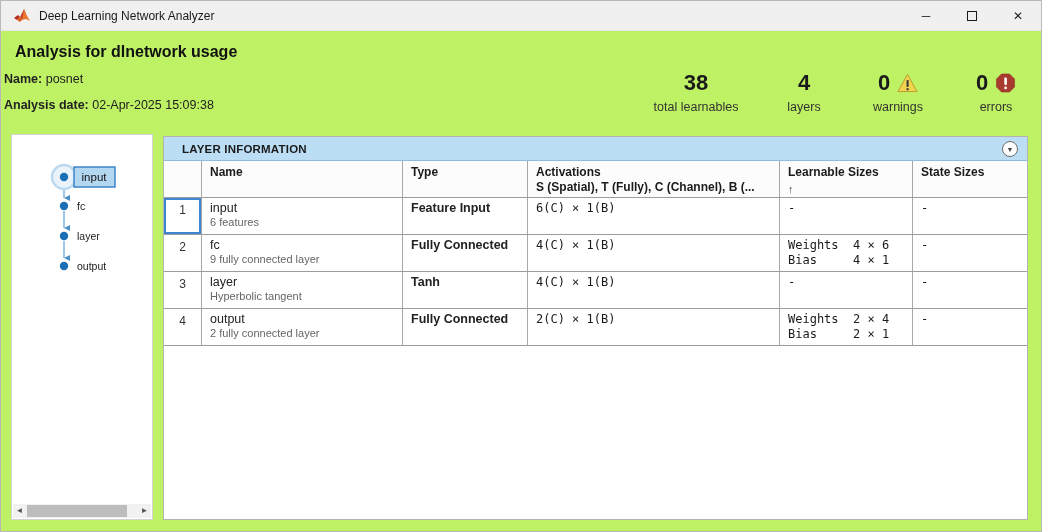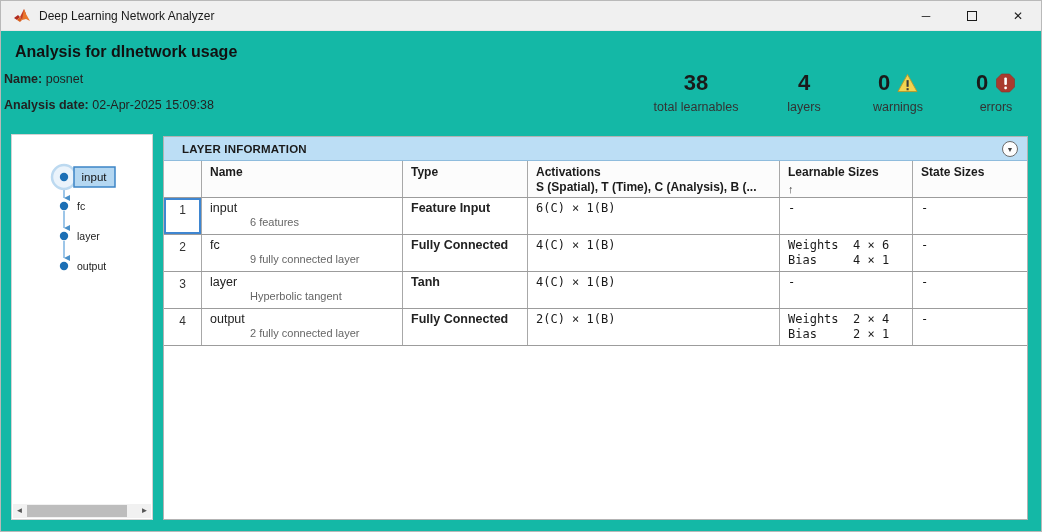--- a/index.html
+++ b/index.html
@@ -1,20 +1,20 @@
 <!DOCTYPE html>
 <html><head>
 <meta charset="utf-8">
 <style>
   * { margin:0; padding:0; box-sizing:border-box; }
   html,body { width:1042px; height:532px; }
   body { font-family:"Liberation Sans", sans-serif; background:#e8e8e8; }
   .window {
     position:relative; width:1042px; height:532px;
-    background:#14b8a6; border:1px solid #b9b9b9; overflow:hidden;
+    background:#bef264; border:1px solid #b9b9b9; overflow:hidden;
   }
   
   .titlebar {
     height:30px; background:#f0f0f0; display:flex; align-items:center;
     border-bottom:1px solid #e6e6e6;
   }
   .app-icon { width:18px; height:16px; margin-left:12px; margin-right:8px; }
   .titlebar-title { font-size:12px; color:#1a1a1a; }
   .titlebar-spacer { flex:1; }
   .win-btn {
@@ -71,21 +71,21 @@
   .col-header { height:37px; background:#fcfcfc; }
   .col-header .cell { padding:4px 0 0 8px; font-size:12px; font-weight:bold; color:#1b1b1b; line-height:15px; }
   .col-header .c0 { padding-left:0; }
   .hdr-learnable { display:flex; justify-content:space-between; padding-right:8px !important; }
   .sort-icon { font-size:11px; color:#444; font-weight:normal; }
   .data-row { height:37px; background:#ffffff; }
   .data-row .cell { padding:3px 0 0 8px; }
   .rownum { text-align:center; font-size:12px; color:#333; padding:5px 0 0 0 !important; }
   .rownum.selected { box-shadow:inset 0 0 0 2px #3e86d1; }
   .cell-name { font-size:12.5px; color:#222; line-height:15px; }
-  .cell-desc { font-size:11px; color:#666; line-height:13px;margin-left:40px; }
+  .cell-desc { font-size:11px; color:#666; line-height:13px; }
   .mono { font-family:"DejaVu Sans Mono", monospace; font-size:12px; color:#1a1a1a; white-space:pre; line-height:15px; }
   .filler { flex:1; background:#fff; }
 </style>
 </head>
 <body>
 
 <div class="window">
 
   <div class="titlebar">
     <svg class="app-icon" viewBox="0 0 18 16">
@@ -193,21 +193,21 @@
         <span>▼</span>
       </div>
     </div>
 
     <div class="grid-row col-header">
       <div class="cell c0"></div>
       <div class="cell c1">Name</div>
       <div class="cell c2">Type</div>
       <div class="cell c3">
         <div>Activations</div>
-        <div>S (Spatial), T (Time), C (Analysis), B (...</div>
+        <div>S (Spatial), T (Fully), C (Channel), B (...</div>
       </div>
       <div class="cell c4 hdr-learnable">
         <span>Learnable Sizes</span>
         <span class="sort-icon">↑</span>
       </div>
       <div class="cell c5">State Sizes</div>
     </div>
 
     <div class="grid-row data-row">
       <div class="cell c0 rownum selected">1</div>

